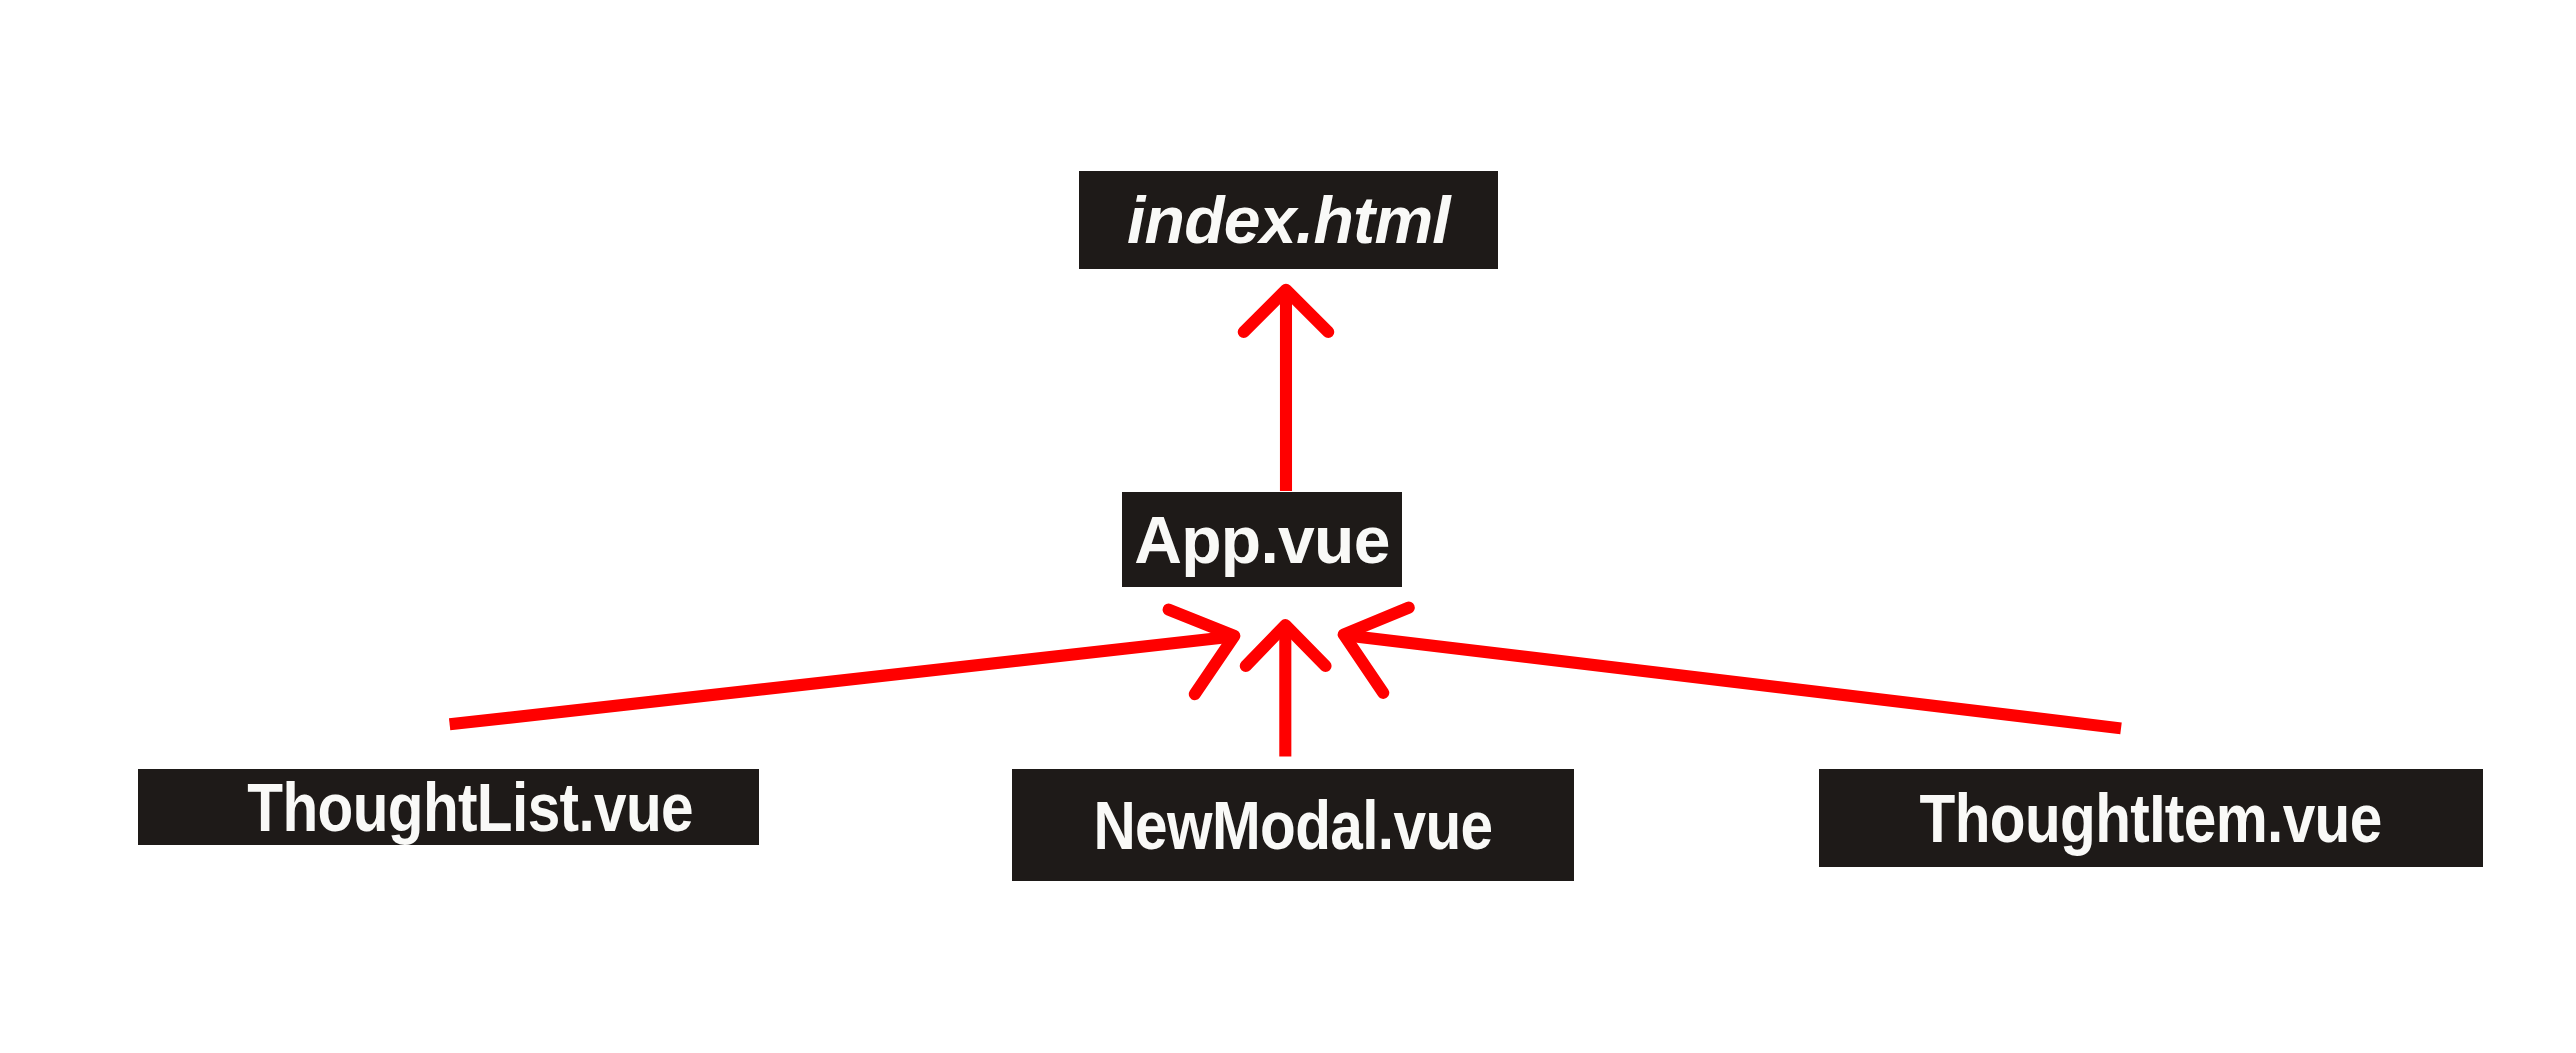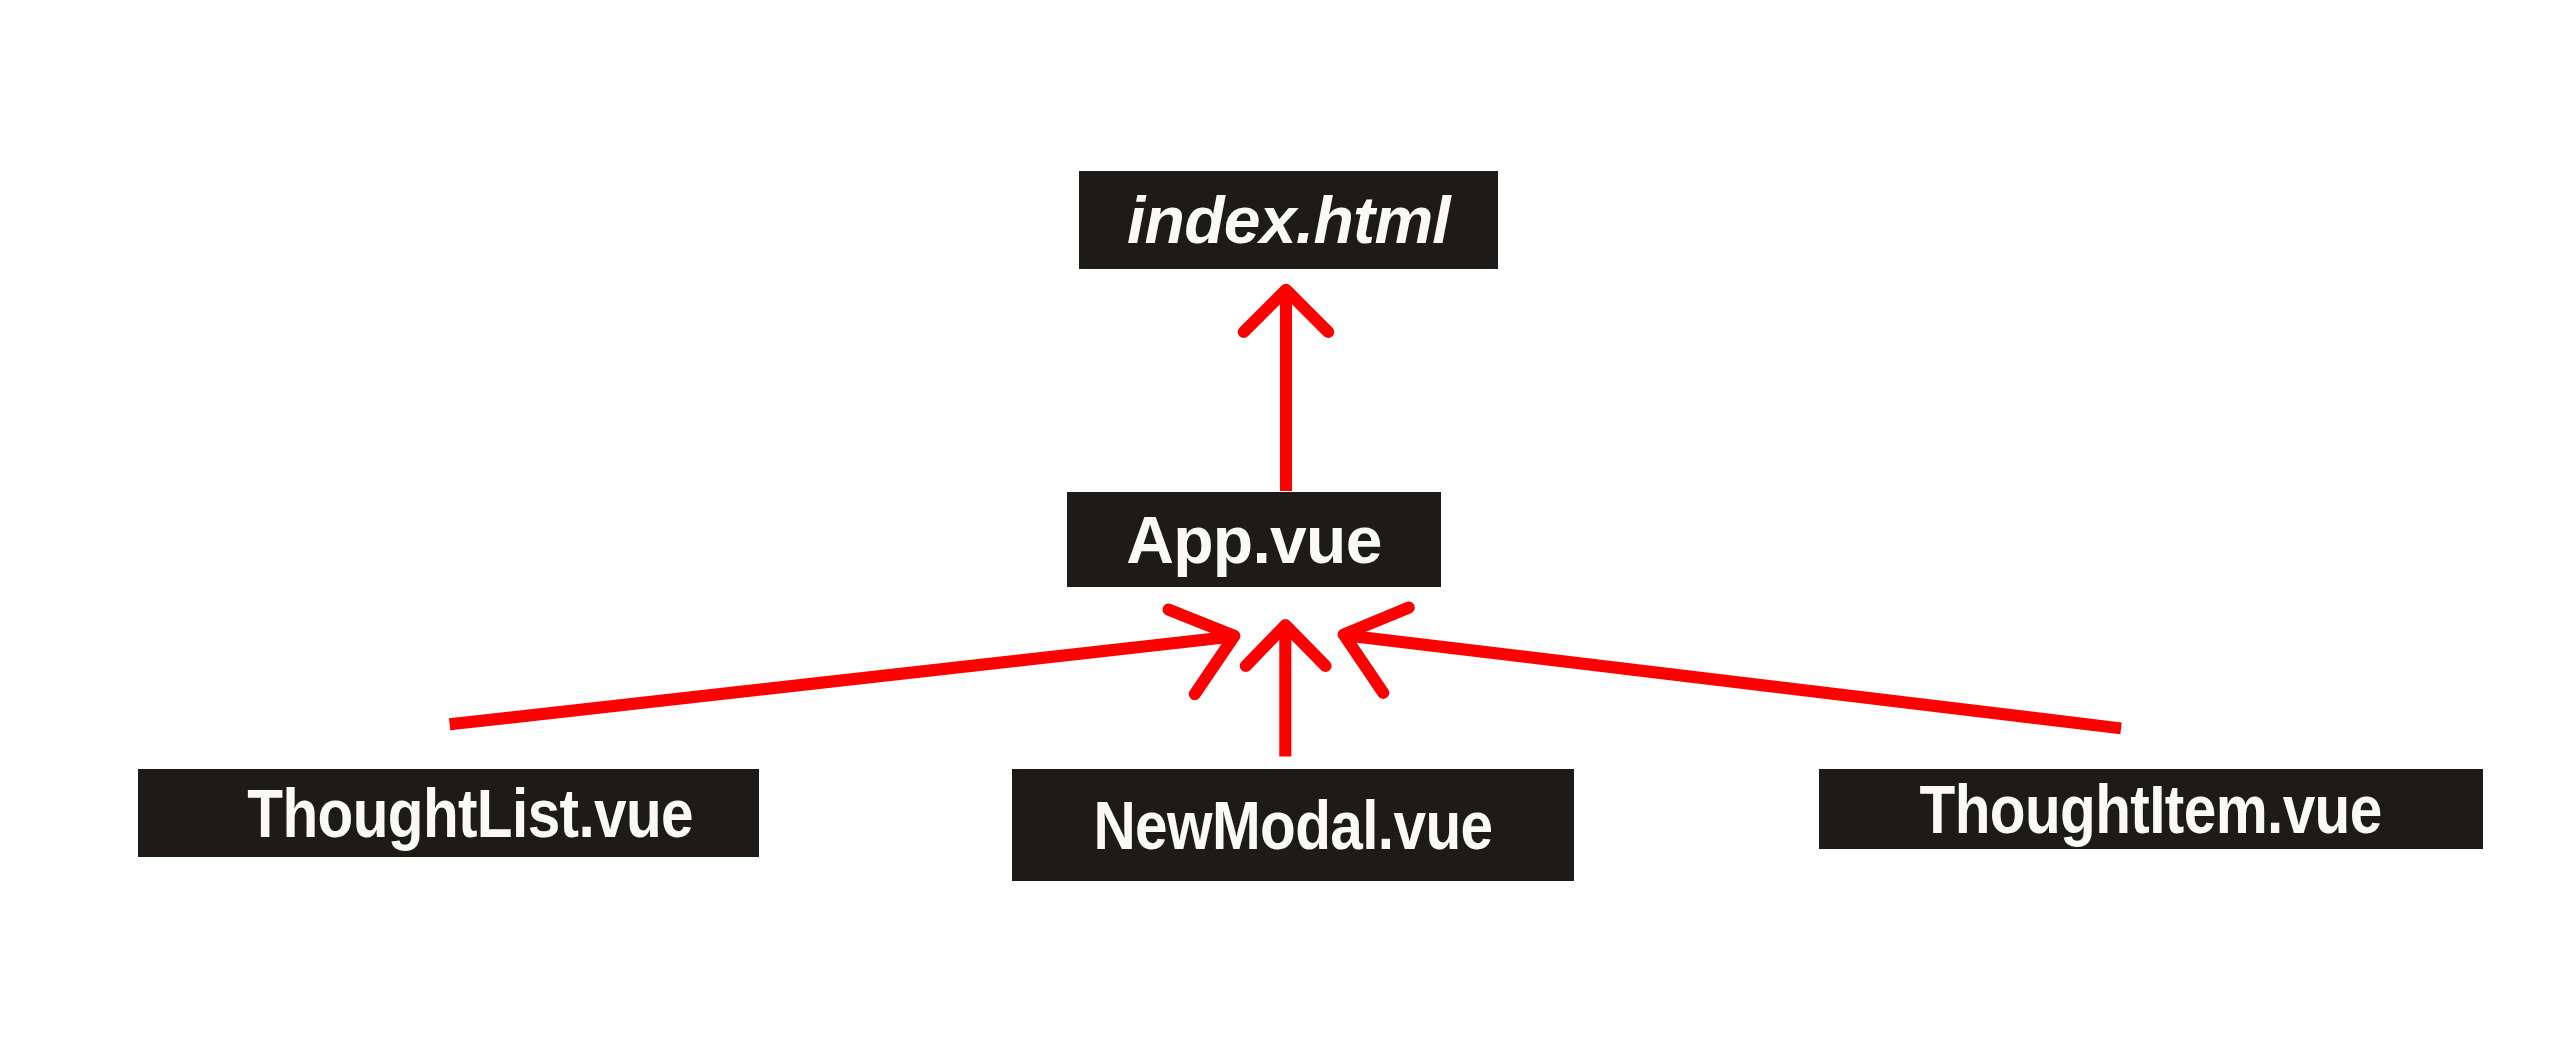--- a/index.html
+++ b/index.html
@@ -49,49 +49,49 @@
     width: 419px;
     height: 98px;
   }
   #node-index .node-label {
     font-size: 66px;
     letter-spacing: -0.7px;
     font-style: italic;
   }
   
   #node-app {
-    left: 1067px;
+    left: 1122px;
     top: 492px;
-    width: 374px;
+    width: 280px;
     height: 95px;
     align-items: center;
   }
   #node-app .node-label {
     font-size: 66px;
     letter-spacing: -0.7px;
   }
   
   #node-thoughtlist {
     left: 138px;
     top: 769px;
     width: 621px;
-    height: 88px;
+    height: 76px;
     padding-left: 44px;
   }
   #node-newmodal {
     left: 1012px;
     top: 769px;
     width: 562px;
     height: 112px;
   }
   #node-thoughtitem {
     left: 1819px;
     top: 769px;
     width: 664px;
-    height: 80px;
+    height: 98px;
   }
   #node-thoughtlist .node-label,
   #node-newmodal .node-label,
   #node-thoughtitem .node-label {
     font-size: 68px;
     transform: scaleX(0.86);
     letter-spacing: -0.7px;
   }
 </style>
 </head>

